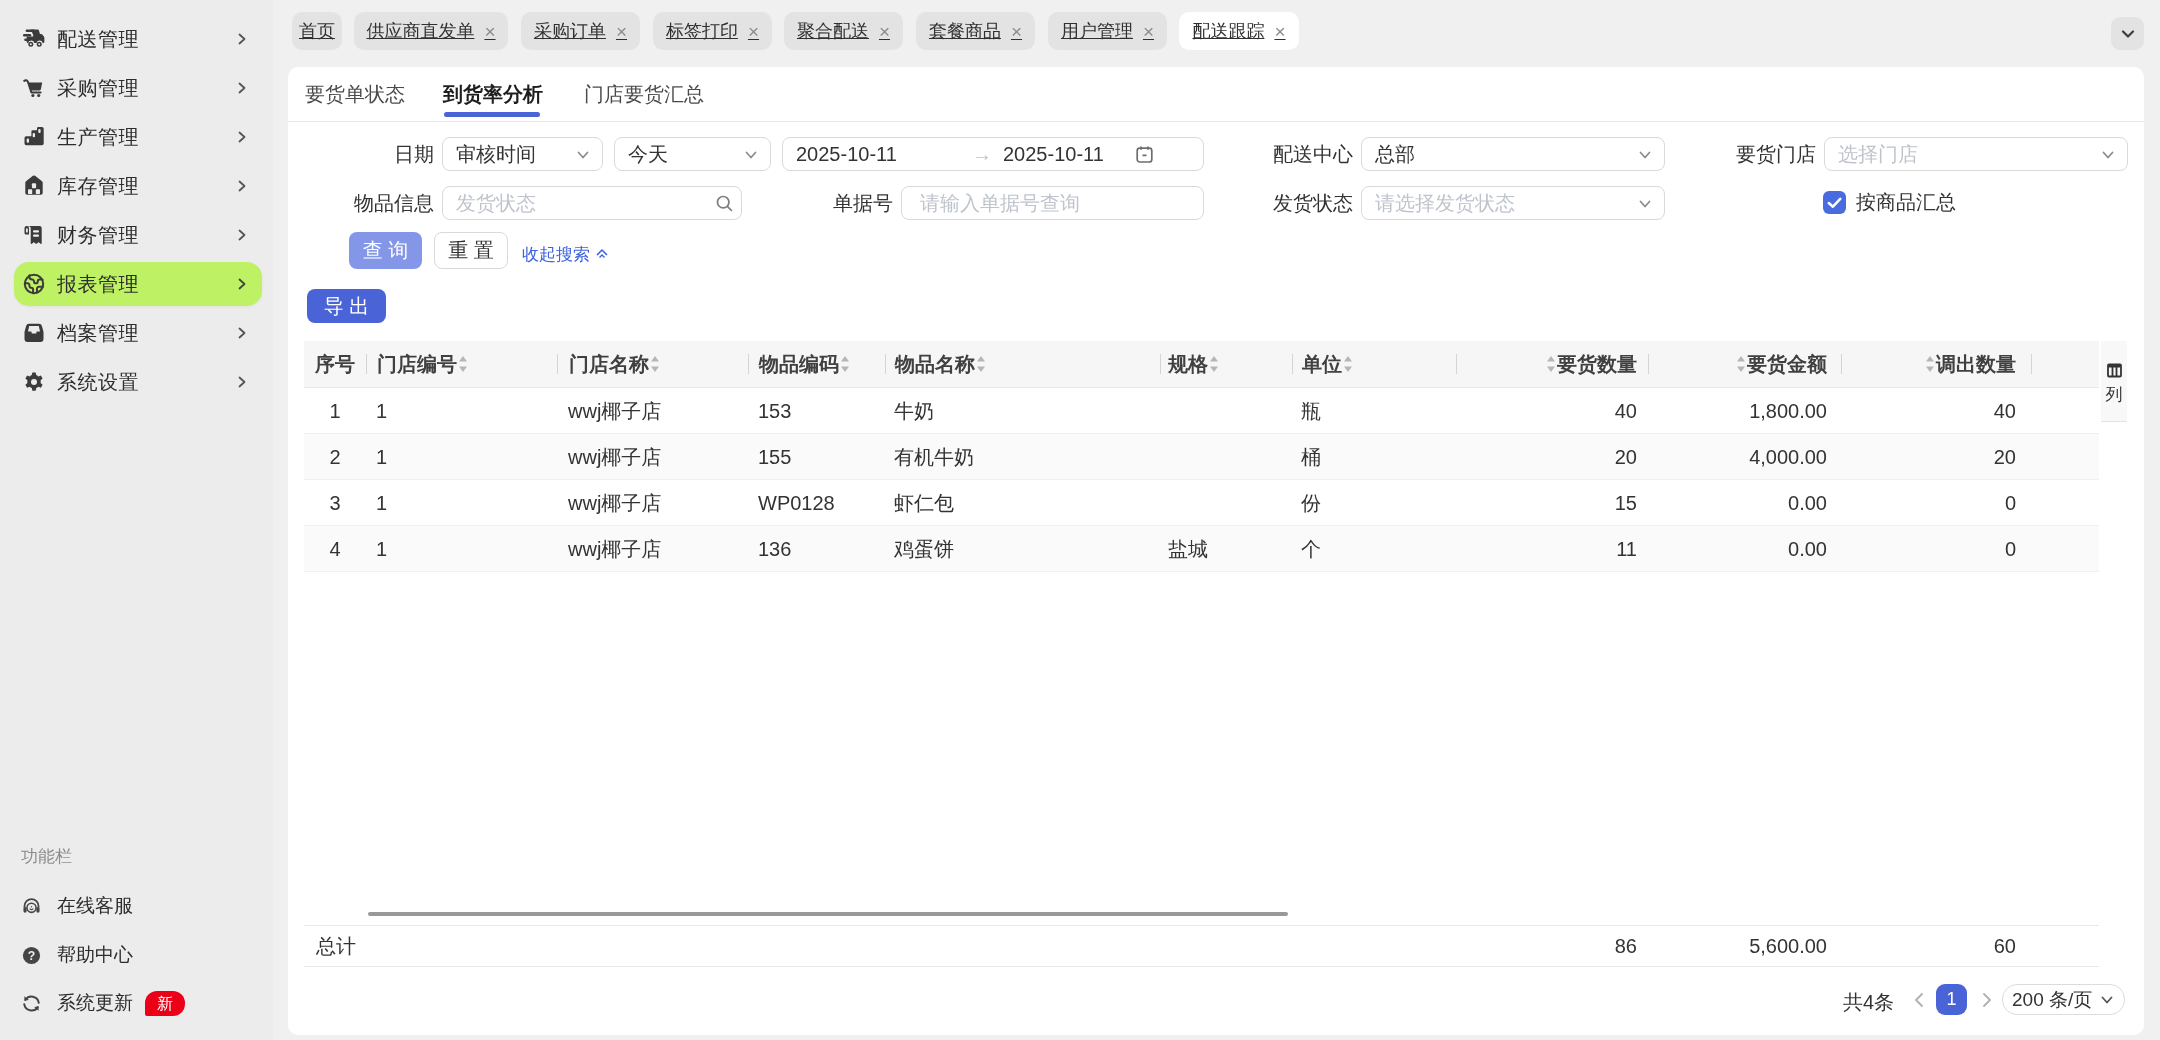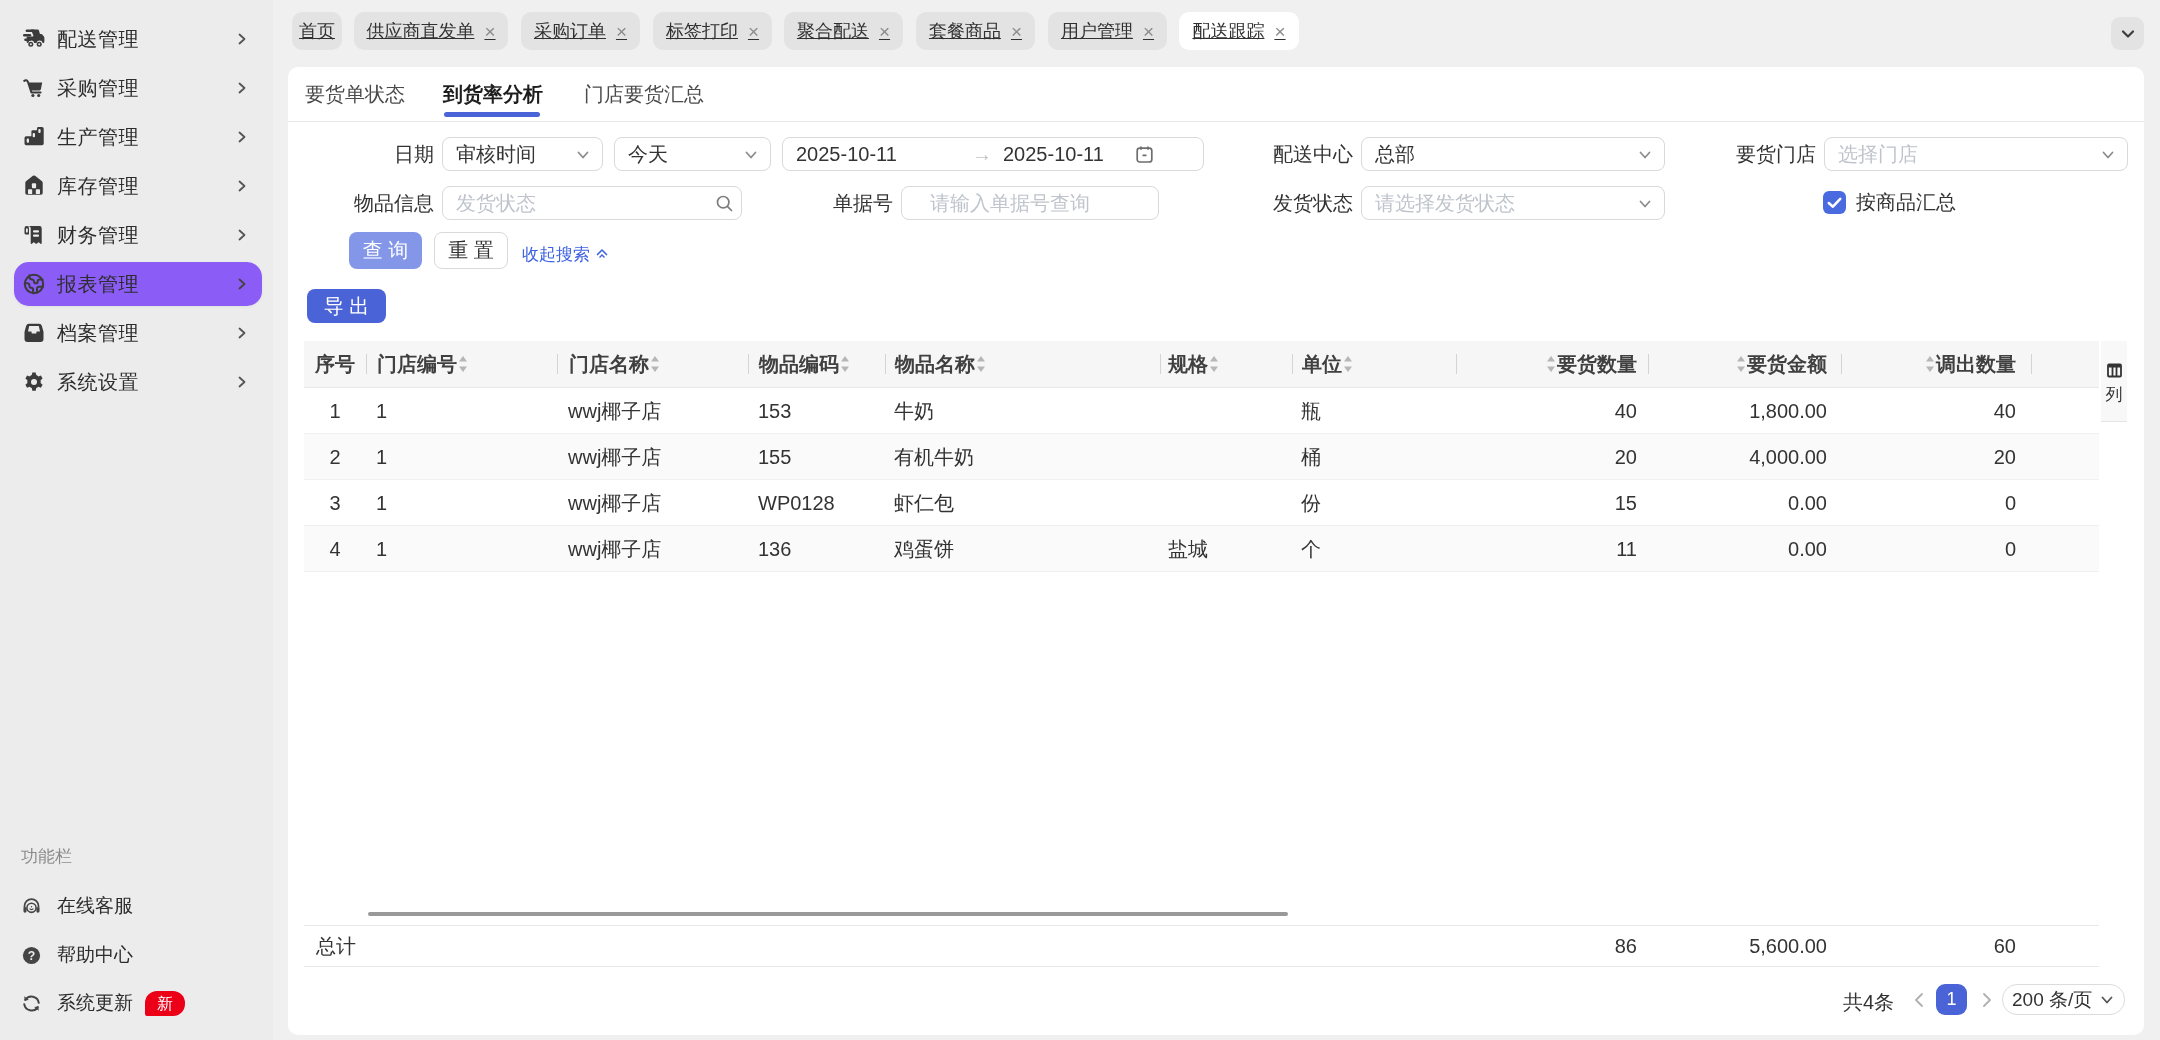--- a/index.html
+++ b/index.html
@@ -2,21 +2,21 @@
 <html><head>
 <meta charset="utf-8">
 <style>
 * { margin:0; padding:0; box-sizing:border-box; }
 html,body { width:2160px; height:1040px; overflow:hidden; }
 body { font-family:"Liberation Sans",sans-serif; background:#f0f0f0; color:#333; position:relative; }
 
 
 #sidebar { position:absolute; left:0; top:0; width:273px; height:1040px; background:#ececec; }
 .menu-item { position:absolute; left:14px; width:248px; height:44px; border-radius:15px; }
-.menu-item.sel { background:#8b5cf6; box-shadow:0 1px 3px rgba(0,0,0,.05); }
+.menu-item.sel { background:#bef264; box-shadow:0 1px 3px rgba(0,0,0,.05); }
 .menu-item .mi-icon { position:absolute; left:8px; top:10px; width:24px; height:24px; }
 .menu-item .mi-txt { position:absolute; left:43px; top:50%; transform:translateY(-50%); font-size:20px; color:#2d2d2d; letter-spacing:0.5px; }
 .menu-item .mi-arrow { position:absolute; right:13px; top:50%; transform:translateY(-50%); width:14px; height:14px; }
 .side-bottom-title { position:absolute; left:21px; font-size:17px; color:#8c8c8c; }
 .side-bottom-item { position:absolute; left:21px; height:24px; display:flex; align-items:center; }
 .side-bottom-item .sb-icon { width:21px; height:21px; margin-right:15px; }
 .side-bottom-item .sb-txt { font-size:19px; color:#2d2d2d; }
 .badge-new { position:absolute; left:145px; width:40px; height:25px; background:#eb0018; border-radius:12px 12px 12px 2px; color:#fff; font-size:16px; text-align:center; line-height:25px; }
 
 
@@ -244,21 +244,21 @@
     </div>
 
     <div class="flabel" style="left:46px; top:119px; width:100px;">物品信息</div>
     <div class="fctrl" style="left:154px; top:119px; width:300px; padding-left:13px;"><span class="ph">发货状态</span>
       <svg style="position:absolute; right:7px; top:7px;" width="19" height="19" viewBox="0 0 19 19" fill="none" stroke="#7d7d7d" stroke-width="1.7">
           <circle cx="8.2" cy="8.2" r="5.7"></circle>
           <path d="M12.6 12.6 L16.5 16.5" stroke-linecap="round"></path>
         </svg>
     </div>
     <div class="flabel" style="left:505px; top:119px; width:100px;">单据号</div>
-    <div class="fctrl" style="left:613px; top:119px; width:258px; padding-left:28px;"><span class="ph">请输入单据号查询</span></div>
+    <div class="fctrl" style="left:613px; top:119px; width:303px; padding-left:18px;"><span class="ph">请输入单据号查询</span></div>
     <div class="flabel" style="left:965px; top:119px; width:100px;">发货状态</div>
     <div class="fctrl" style="left:1073px; top:119px; width:304px; padding-left:13px;"><span class="ph">请选择发货状态</span>
       <svg class="chev" viewBox="0 0 14 14">
           <path d="M2.5 4.5 L7 9.5 L11.5 4.5" fill="none" stroke="#8a8a8a" stroke-width="1.7" stroke-linecap="round" stroke-linejoin="round"></path>
         </svg>
     </div>
     <div style="position:absolute; left:1535px; top:124px; width:23px; height:23px; background:#4a6ae0; border-radius:6px;">
       <svg width="23" height="23" viewBox="0 0 22 22">
           <path d="M5.5 11.5 L9.5 15 L16.5 7.5" fill="none" stroke="#fff" stroke-width="2.4" stroke-linecap="round" stroke-linejoin="round"></path>
         </svg>

